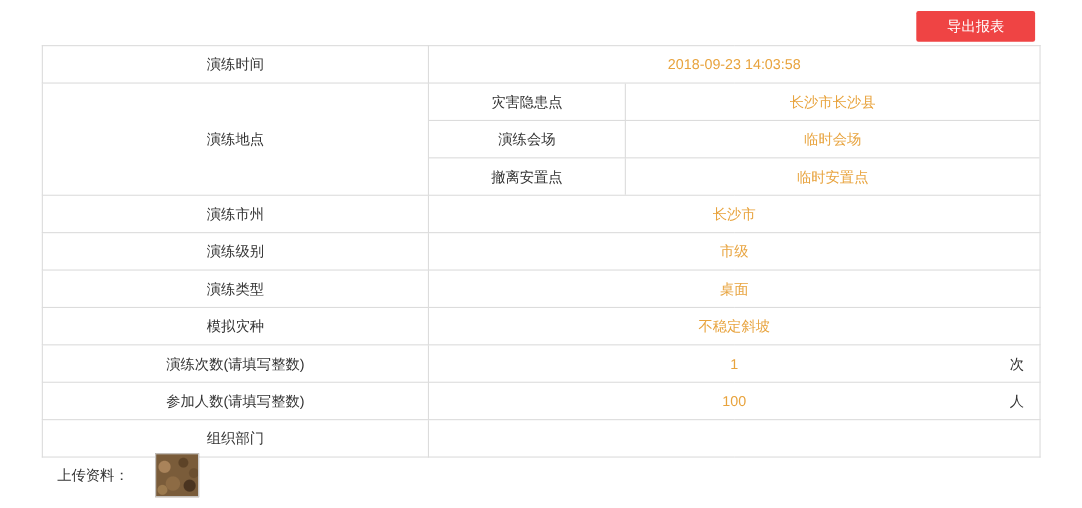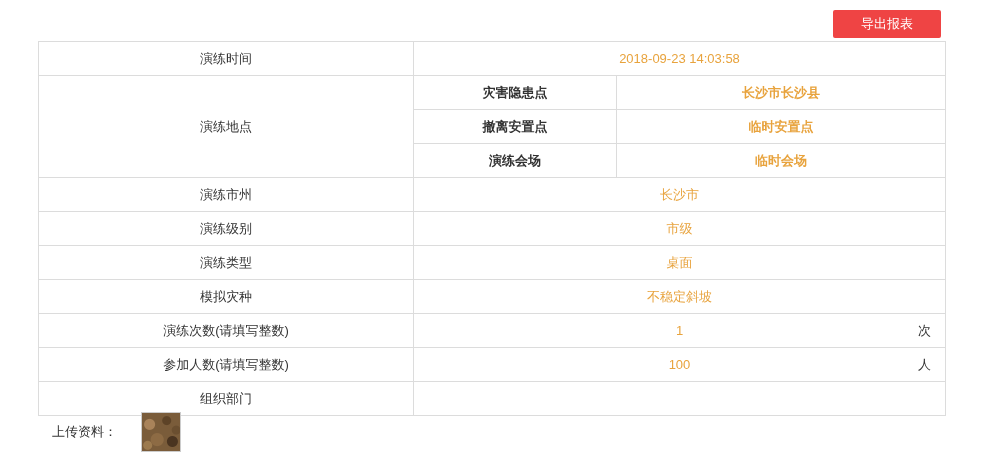--- a/index.html
+++ b/index.html
@@ -44,21 +44,21 @@
     position: absolute;
     left: 38px;
     top: 41px;
     width: 908px;
     border-collapse: collapse;
     table-layout: fixed;
   }
   .form-table td {
     border: 1px solid #dcdcdc;
     height: 33px;
-    padding: 0 16px;
+    padding: 0 4px;
     vertical-align: middle;
     font-size: 13px;
   }
   .lbl {
     text-align: center;
     color: #333333;
     width: 342px;
   }
   .sublbl {
     text-align: center;
@@ -79,21 +79,20 @@
     transform: translateY(-50%);
     color: #333333;
   }
   .tall-label {
     height: 99px;
   }
   .nested-table {
     width: 100%;
     border-collapse: collapse;
     table-layout: fixed;
-    font-weight: bold;
   }
   .upload-row {
     position: absolute;
     left: 52px;
     top: 412px;
     display: flex;
     align-items: center;
   }
   .upload-label {
     font-size: 13px;
@@ -146,26 +145,26 @@
     <tr>
       <td class="lbl tall-label">演练地点</td>
       <td colspan="2" style="padding:0;">
         <table class="nested-table">
           <tbody>
             <tr>
               <td class="sublbl">灾害隐患点</td>
               <td class="val">长沙市长沙县</td>
             </tr>
             <tr>
+              <td class="sublbl">演练会场</td>
+              <td class="val">临时会场</td>
+            </tr>
+            <tr>
               <td class="sublbl">撤离安置点</td>
               <td class="val">临时安置点</td>
-            </tr>
-            <tr>
-              <td class="sublbl">演练会场</td>
-              <td class="val">临时会场</td>
             </tr>
           </tbody>
         </table>
       </td>
     </tr>
     <tr>
       <td class="lbl">演练市州</td>
       <td class="val val-cell" colspan="2">
         <span>长沙市</span>
       </td>

